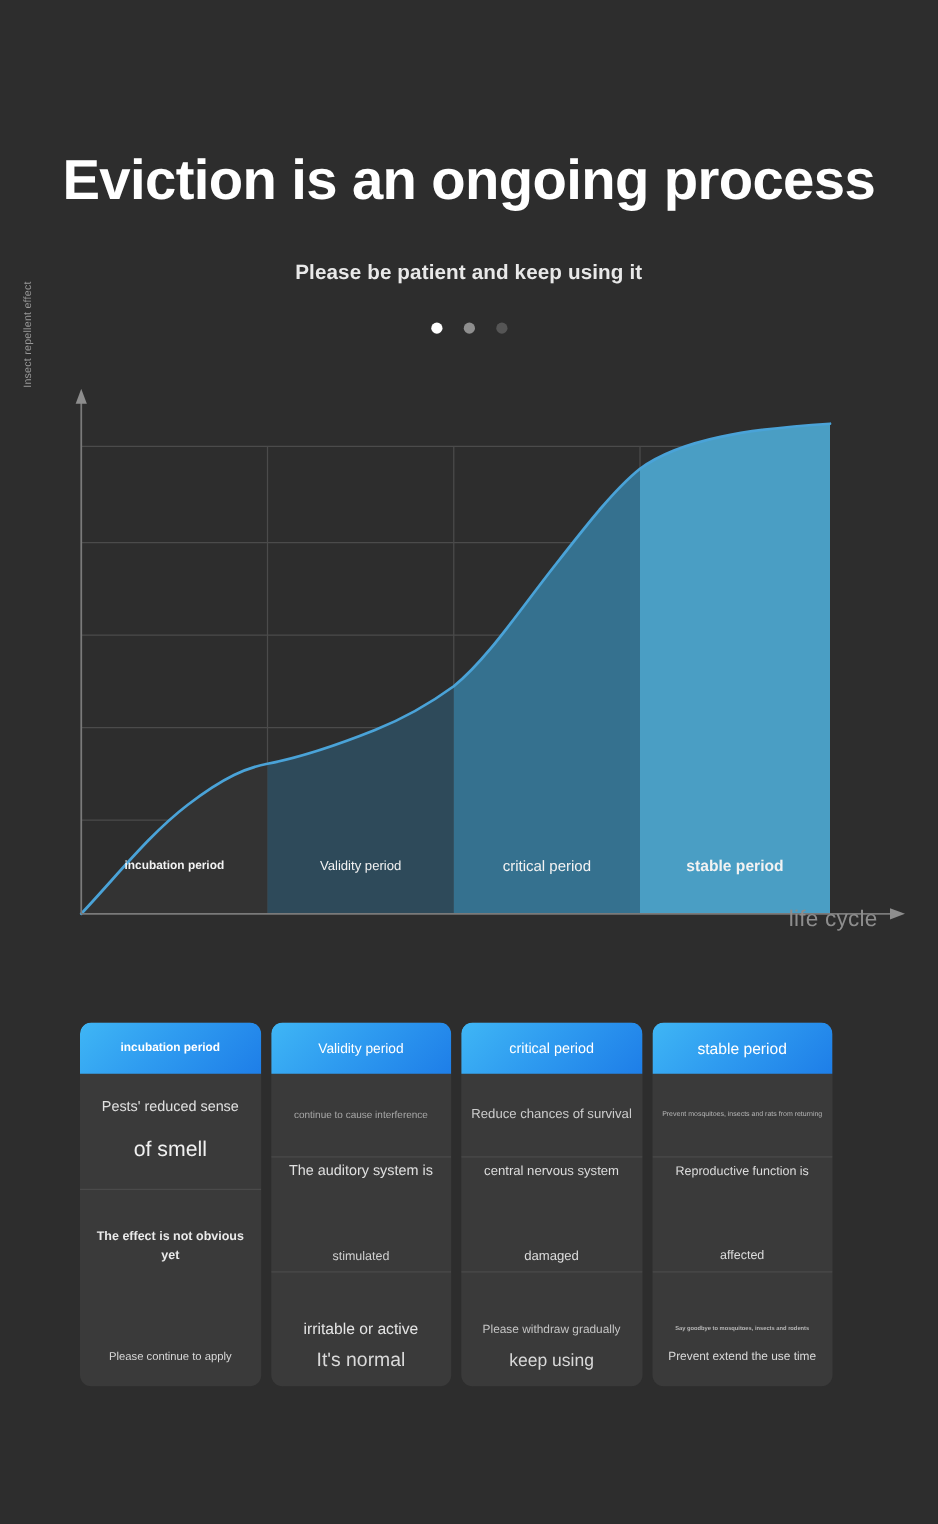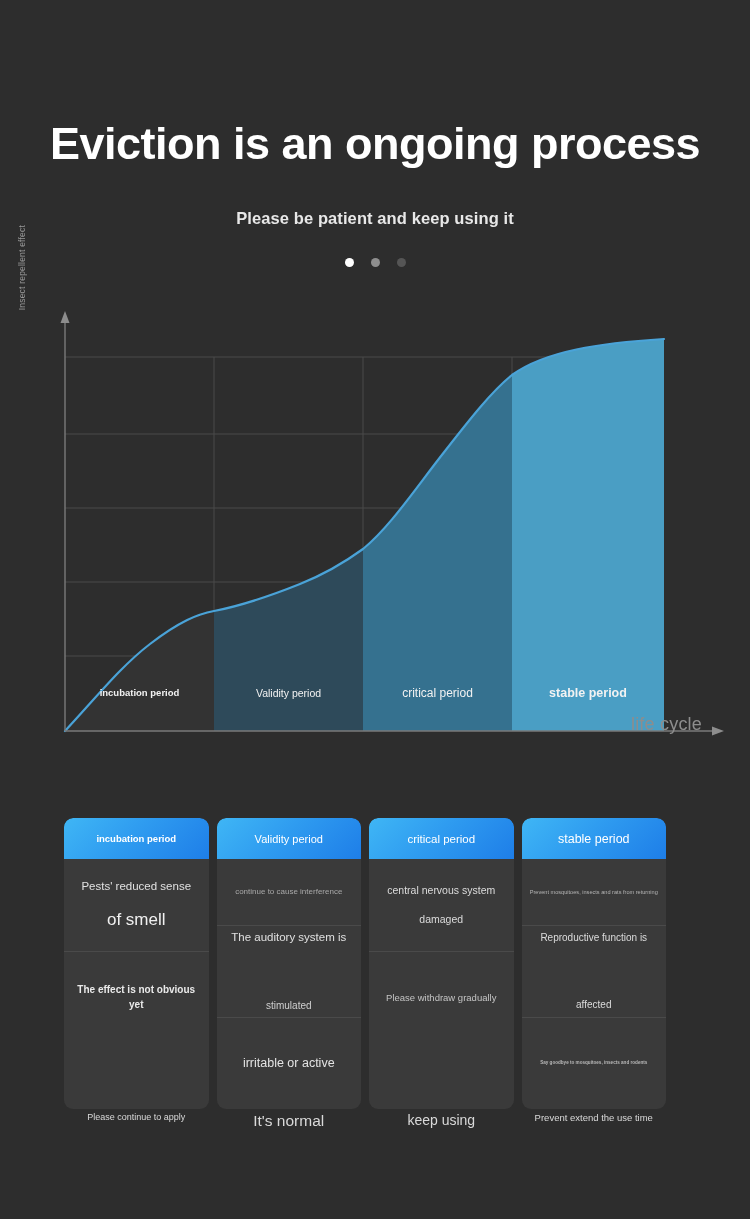--- a/index.html
+++ b/index.html
@@ -83,21 +83,21 @@
     color: #9a9a9a;
     letter-spacing: 0.2px;
     white-space: nowrap;
     text-align: right;
     direction: rtl;
   }
 
   .x-axis-label {
     position: absolute;
     right: 48px;
-    top: 415px;
+    top: 426px;
     font-size: 18px;
     color: #8d8d8d;
     letter-spacing: 0.2px;
   }
 
   .band-label {
     position: absolute;
     color: #f2f2f2;
     text-align: center;
     white-space: nowrap;
@@ -177,21 +177,21 @@
 
   .c0 .row-c .line1 { font-size: 10px;   font-weight: 700; color: #eaeaea; }
   .c1 .row-c .line1 { font-size: 12.5px; color: #e4e4e4; }
   .c2 .row-c .line1 { font-size: 9.5px;  color: #c4c4c4; }
   .c3 .row-c .line1 { font-size: 4.6px;  font-weight: 700; color: #b8b8b8; }
 
   
   .captions {
     position: absolute;
     left: 64px;
-    top: 1112px;
+    top: 1080px;
     width: 602px;
     display: flex;
     gap: 8px;
   }
   .caption {
     width: 147px;
     text-align: center;
     color: #d9d9d9;
     white-space: nowrap;
   }
@@ -305,20 +305,23 @@
         <div class="line1">The auditory system is</div>
         <div class="line2">stimulated</div>
       </div>
       <div class="card-row row-c">
         <div class="line1">irritable or active</div>
       </div>
     </div>
 
     <div class="card c2">
       <div class="card-head h2">critical period</div>
+      <div class="card-row row-a">
+        <div class="line1">Reduce chances of survival</div>
+      </div>
       <div class="card-row row-b">
         <div class="line1">central nervous system</div>
         <div class="line2">damaged</div>
       </div>
       <div class="card-row row-c">
         <div class="line1">Please withdraw gradually</div>
       </div>
     </div>
 
     <div class="card c3">

